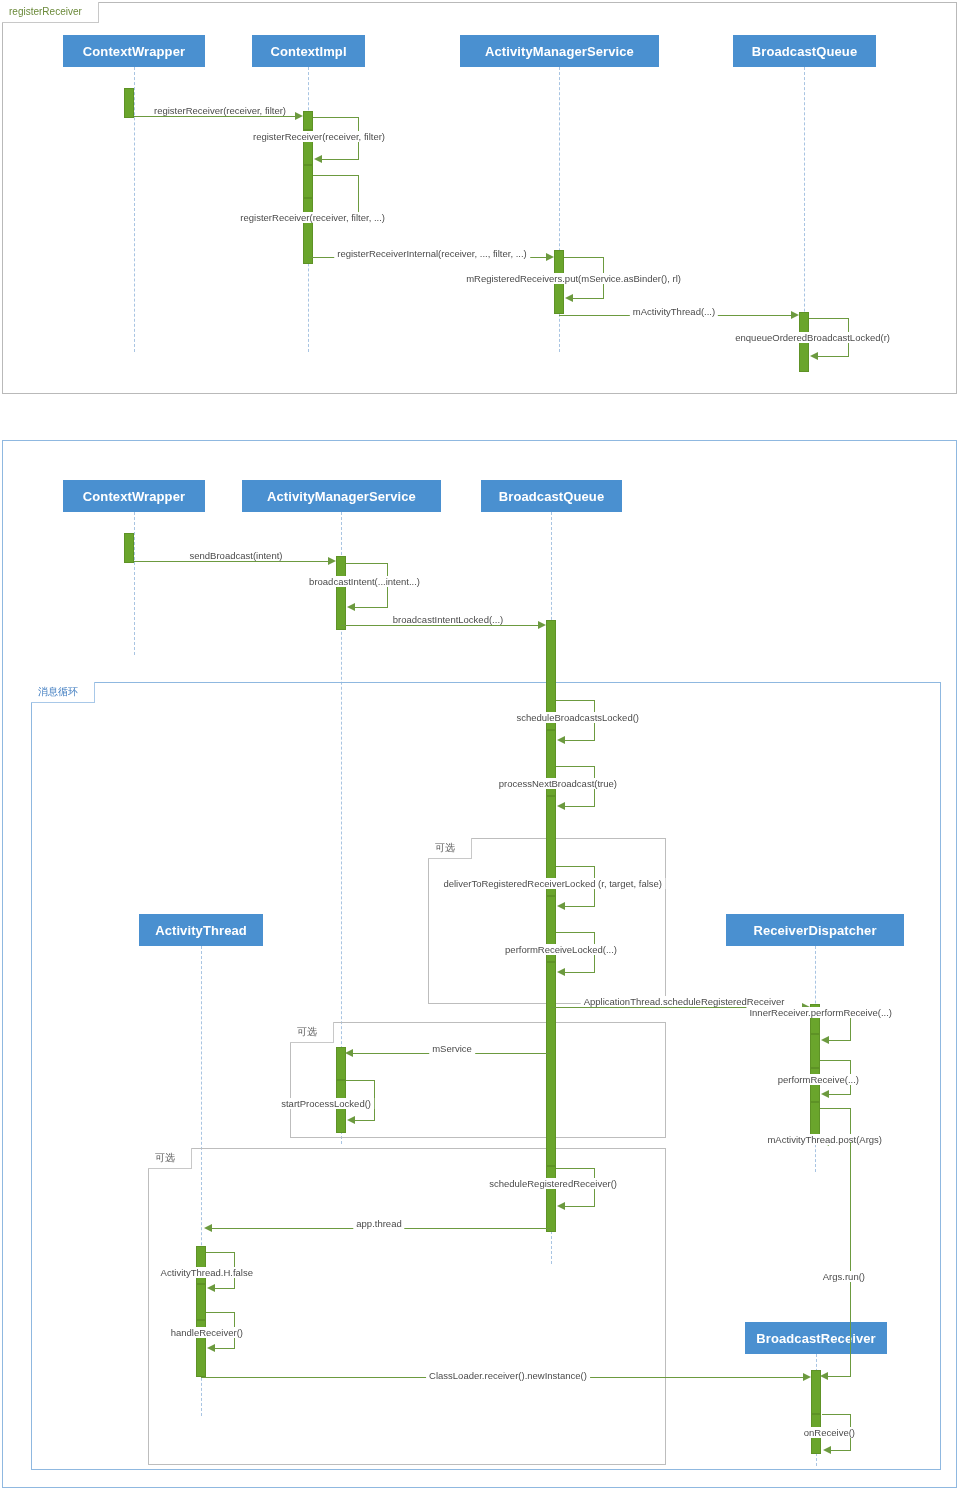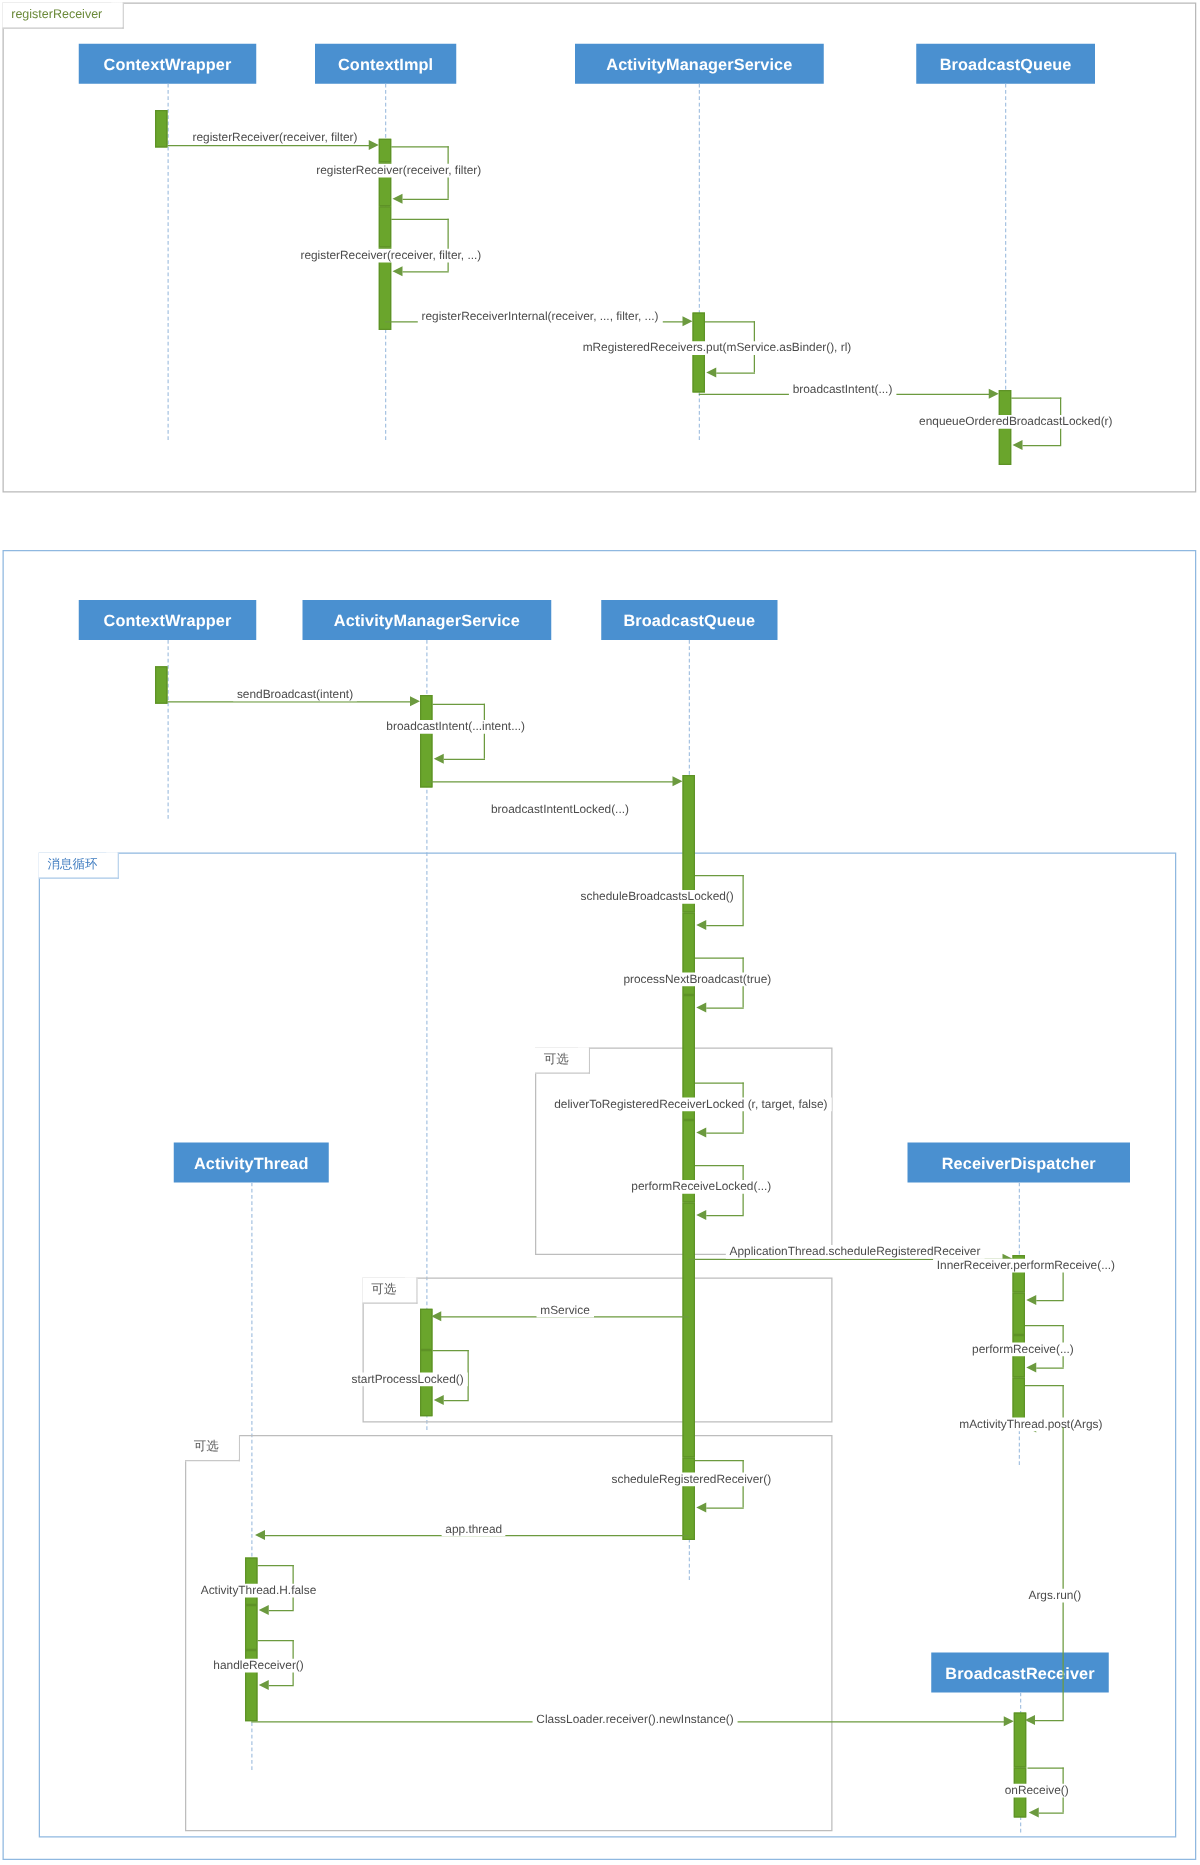--- a/index.html
+++ b/index.html
@@ -92,35 +92,35 @@
   <div class="msg-vert" style="left:358px;top:117px;height:42px;"></div>
   <div class="msg-line" style="left:313px;top:117px;width:46px;"></div>
   <div class="msg-line" style="left:322px;top:159px;width:37px;"></div>
   <div class="arrow-l" style="left:314px;top:155px;"></div>
   <div class="msg-label right" style="left:388px;top:131px;">registerReceiver(receiver, filter)</div>
 
   <div class="msg-vert" style="left:358px;top:175px;height:42px;"></div>
   <div class="msg-line" style="left:313px;top:175px;width:46px;"></div>
   <div class="msg-line" style="left:322px;top:217px;width:37px;"></div>
   <div class="arrow-l" style="left:314px;top:213px;"></div>
-  <div class="msg-label right" style="left:388px;top:199px;">registerReceiver(receiver, filter, ...)</div>
+  <div class="msg-label right" style="left:388px;top:212px;">registerReceiver(receiver, filter, ...)</div>
 
   <div class="msg-line" style="left:308px;top:257px;width:242px;"></div>
   <div class="arrow-r" style="left:546px;top:253px;"></div>
   <div class="msg-label center" style="left:432px;top:248px;">registerReceiverInternal(receiver, ...,  filter, ...)</div>
 
   <div class="msg-vert" style="left:603px;top:257px;height:41px;"></div>
   <div class="msg-line" style="left:564px;top:257px;width:40px;"></div>
   <div class="msg-line" style="left:573px;top:298px;width:31px;"></div>
   <div class="arrow-l" style="left:565px;top:294px;"></div>
   <div class="msg-label right" style="left:684px;top:273px;">mRegisteredReceivers.put(mService.asBinder(), rl)</div>
 
   <div class="msg-line" style="left:559px;top:315px;width:237px;"></div>
   <div class="arrow-r" style="left:791px;top:311px;"></div>
-  <div class="msg-label center" style="left:674px;top:306px;">broadcastIntent(...)</div>
+  <div class="msg-label center" style="left:674px;top:306px;">mActivityThread(...)</div>
 
   <div class="msg-vert" style="left:848px;top:318px;height:38px;"></div>
   <div class="msg-line" style="left:809px;top:318px;width:40px;"></div>
   <div class="msg-line" style="left:818px;top:356px;width:31px;"></div>
   <div class="arrow-l" style="left:810px;top:352px;"></div>
   <div class="msg-label right" style="left:893px;top:332px;">enqueueOrderedBroadcastLocked(r)</div>
 
   <div class="frame outer-blue" style="left:2px;top:440px;width:955px;height:1048px;"></div>
 
   <div class="participant" style="left:63px;top:480px;width:142px;">
@@ -195,27 +195,27 @@
   <div class="msg-label center" style="left:236px;top:550px;">sendBroadcast(intent)</div>
 
   <div class="msg-vert" style="left:387px;top:563px;height:44px;"></div>
   <div class="msg-line" style="left:346px;top:563px;width:42px;"></div>
   <div class="msg-line" style="left:355px;top:607px;width:33px;"></div>
   <div class="arrow-l" style="left:347px;top:603px;"></div>
   <div class="msg-label right" style="left:423px;top:576px;">broadcastIntent(...intent...)</div>
 
   <div class="msg-line" style="left:341px;top:625px;width:202px;"></div>
   <div class="arrow-r" style="left:538px;top:621px;"></div>
-  <div class="msg-label center" style="left:448px;top:614px;margin-top:28px;">broadcastIntentLocked(...)</div>
+  <div class="msg-label center" style="left:448px;top:614px;">broadcastIntentLocked(...)</div>
 
   <div class="msg-vert" style="left:594px;top:700px;height:40px;"></div>
   <div class="msg-line" style="left:556px;top:700px;width:39px;"></div>
   <div class="msg-line" style="left:565px;top:740px;width:30px;"></div>
   <div class="arrow-l" style="left:557px;top:736px;"></div>
-  <div class="msg-label right" style="left:590px;top:712px;text-align:center;">scheduleBroadcastsLocked()</div>
+  <div class="msg-label right" style="left:642px;top:712px;text-align:center;">scheduleBroadcastsLocked()</div>
 
   <div class="msg-vert" style="left:594px;top:766px;height:40px;"></div>
   <div class="msg-line" style="left:556px;top:766px;width:39px;"></div>
   <div class="msg-line" style="left:565px;top:806px;width:30px;"></div>
   <div class="arrow-l" style="left:557px;top:802px;"></div>
   <div class="msg-label right" style="left:620px;top:778px;">processNextBroadcast(true)</div>
 
   <div class="msg-vert" style="left:594px;top:866px;height:40px;"></div>
   <div class="msg-line" style="left:556px;top:866px;width:39px;"></div>
   <div class="msg-line" style="left:565px;top:906px;width:30px;"></div>

